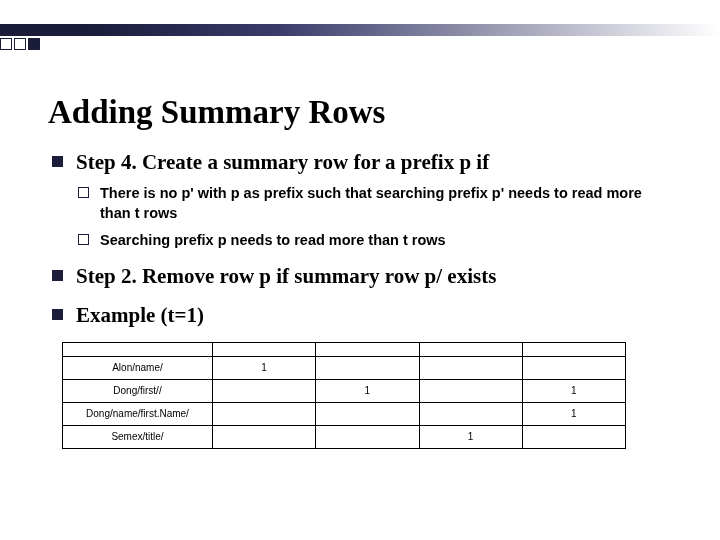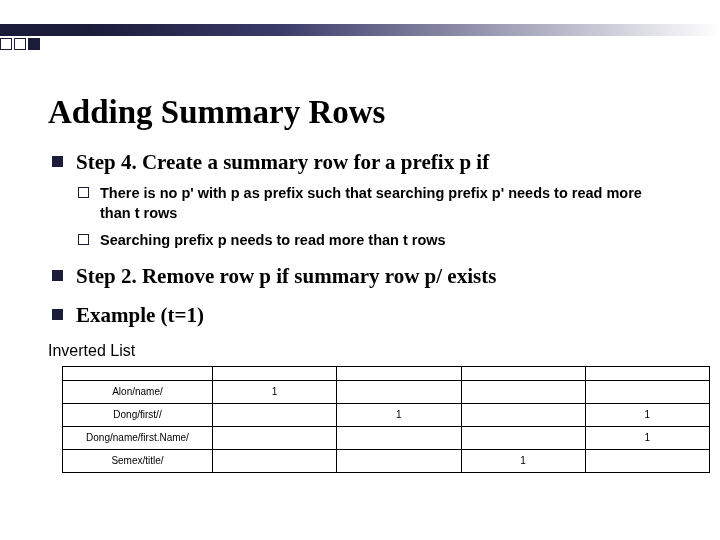--- a/index.html
+++ b/index.html
@@ -15,21 +15,21 @@
   .content { position: absolute; top: 78px; left: 48px; right: 48px; margin-top: 16px; }
   h1.title { font-family: "Times New Roman", Times, serif; font-size: 33px; font-weight: bold; margin-bottom: 18px; }
   ul.bullets { list-style: none; }
   ul.bullets > li { position: relative; padding-left: 28px; font-size: 21px; font-weight: bold; margin-bottom: 12px; line-height: 1.3; }
   ul.bullets > li::before { content: ""; position: absolute; left: 4px; top: 7px; width: 11px; height: 11px; background: #1b1b3a; }
   ul.sub { list-style: none; margin-top: 8px; }
   ul.sub > li { position: relative; padding-left: 24px; font-family: Arial, Helvetica, sans-serif; font-size: 14.5px; font-weight: bold; margin-bottom: 8px; line-height: 1.35; }
   ul.sub > li::before { content: ""; position: absolute; left: 2px; top: 3px; width: 9px; height: 9px; border: 1.5px solid #1b1b3a; background: #fff; }
   .inv-label { font-family: Arial, Helvetica, sans-serif; font-size: 16px; margin: 8px 0 6px 0; }
   .tablewrap { margin-left: 14px; }
-  table { border-collapse: collapse; width: 648px; table-layout: fixed; }
+  table { border-collapse: collapse; width: 564px; table-layout: fixed; }
   table td { border: 1.3px solid #000; height: 23px; font-family: Arial, Helvetica, sans-serif; font-size: 10px; text-align: center; vertical-align: middle; padding: 0 4px; overflow: hidden; white-space: nowrap; }
   table tr td:first-child { width: 150px; }
   table tr.headrow td { height: 14px; }
 </style>
 </head>
 <body>
 
 <div class="slide">
   <div class="accent-bar">
     <div class="accent-dark"></div>
@@ -49,21 +49,20 @@
         <span>Step 4. Create a summary row for a prefix p if</span>
         <ul class="sub">
           <li>There is no p' with p as prefix such that searching prefix p' needs to read more than t rows</li>
           <li>Searching prefix p needs to read more than t rows</li>
         </ul>
       </li>
       <li>Step 2. Remove row p if summary row p/ exists</li>
       <li>Example (t=1)</li>
     </ul>
 
-    <div class="inv-label">Inverted List</div>
 
     <div class="tablewrap">
       <table>
         <tbody>
             <tr class="headrow">
           <td></td>
           <td></td>
           <td></td>
           <td></td>
           <td></td>

